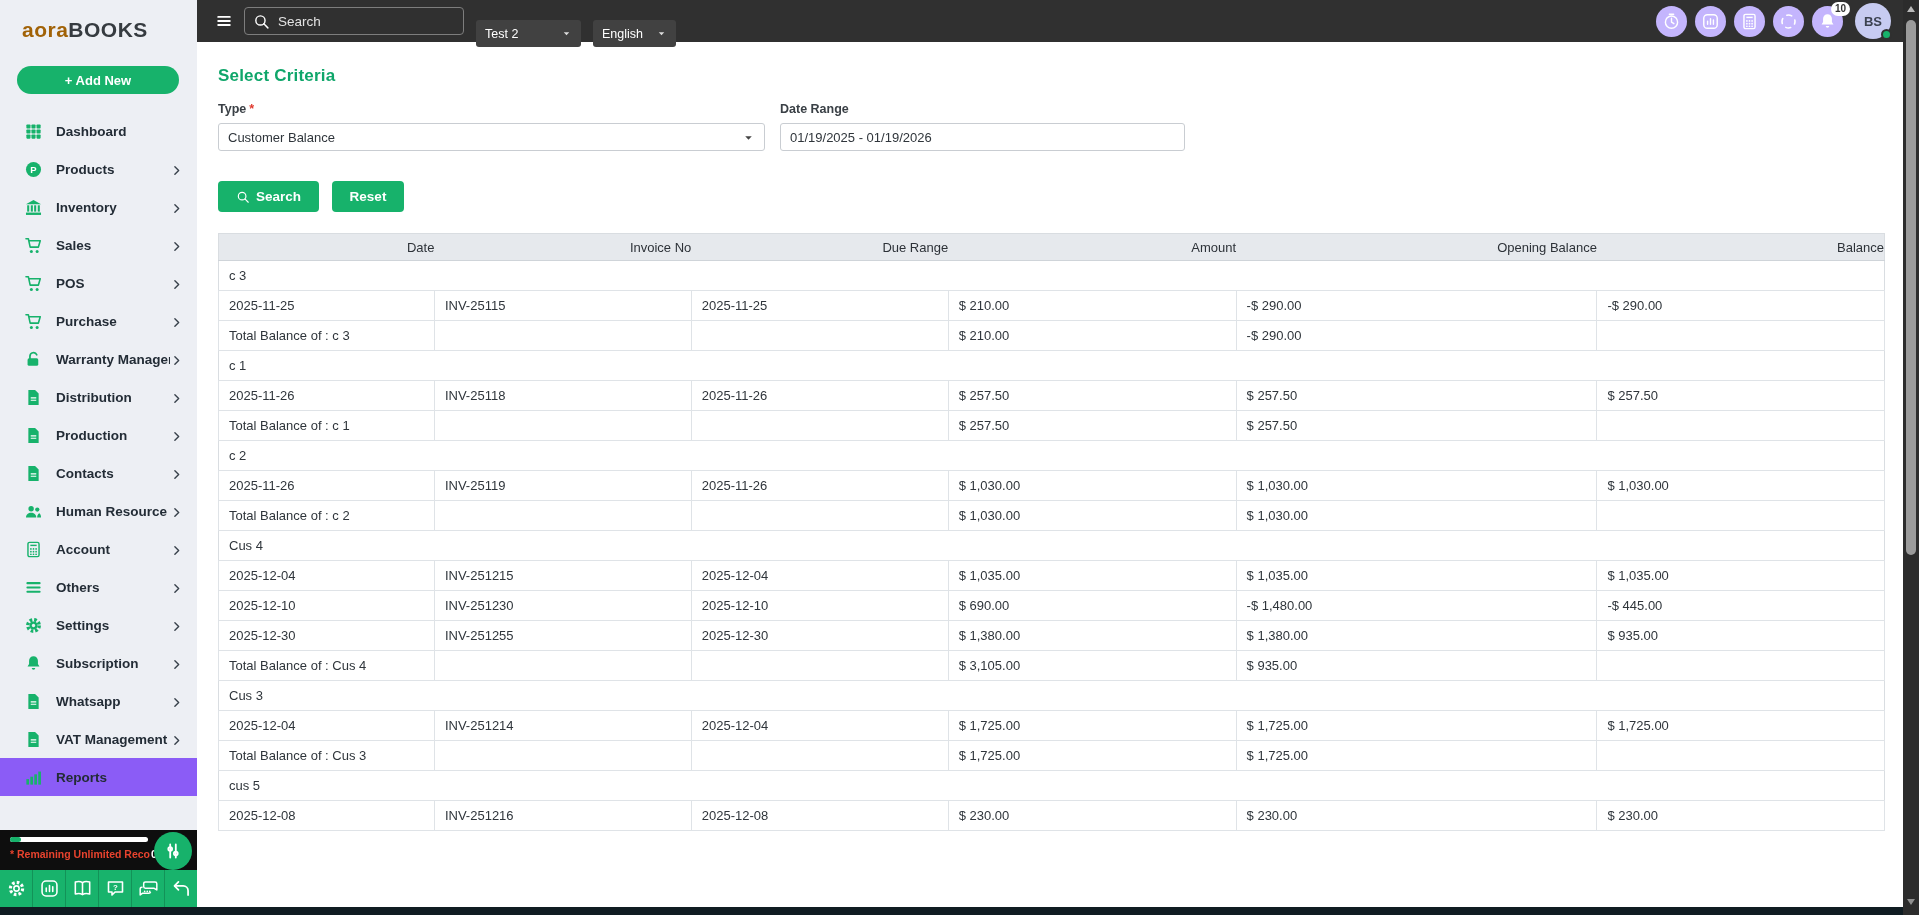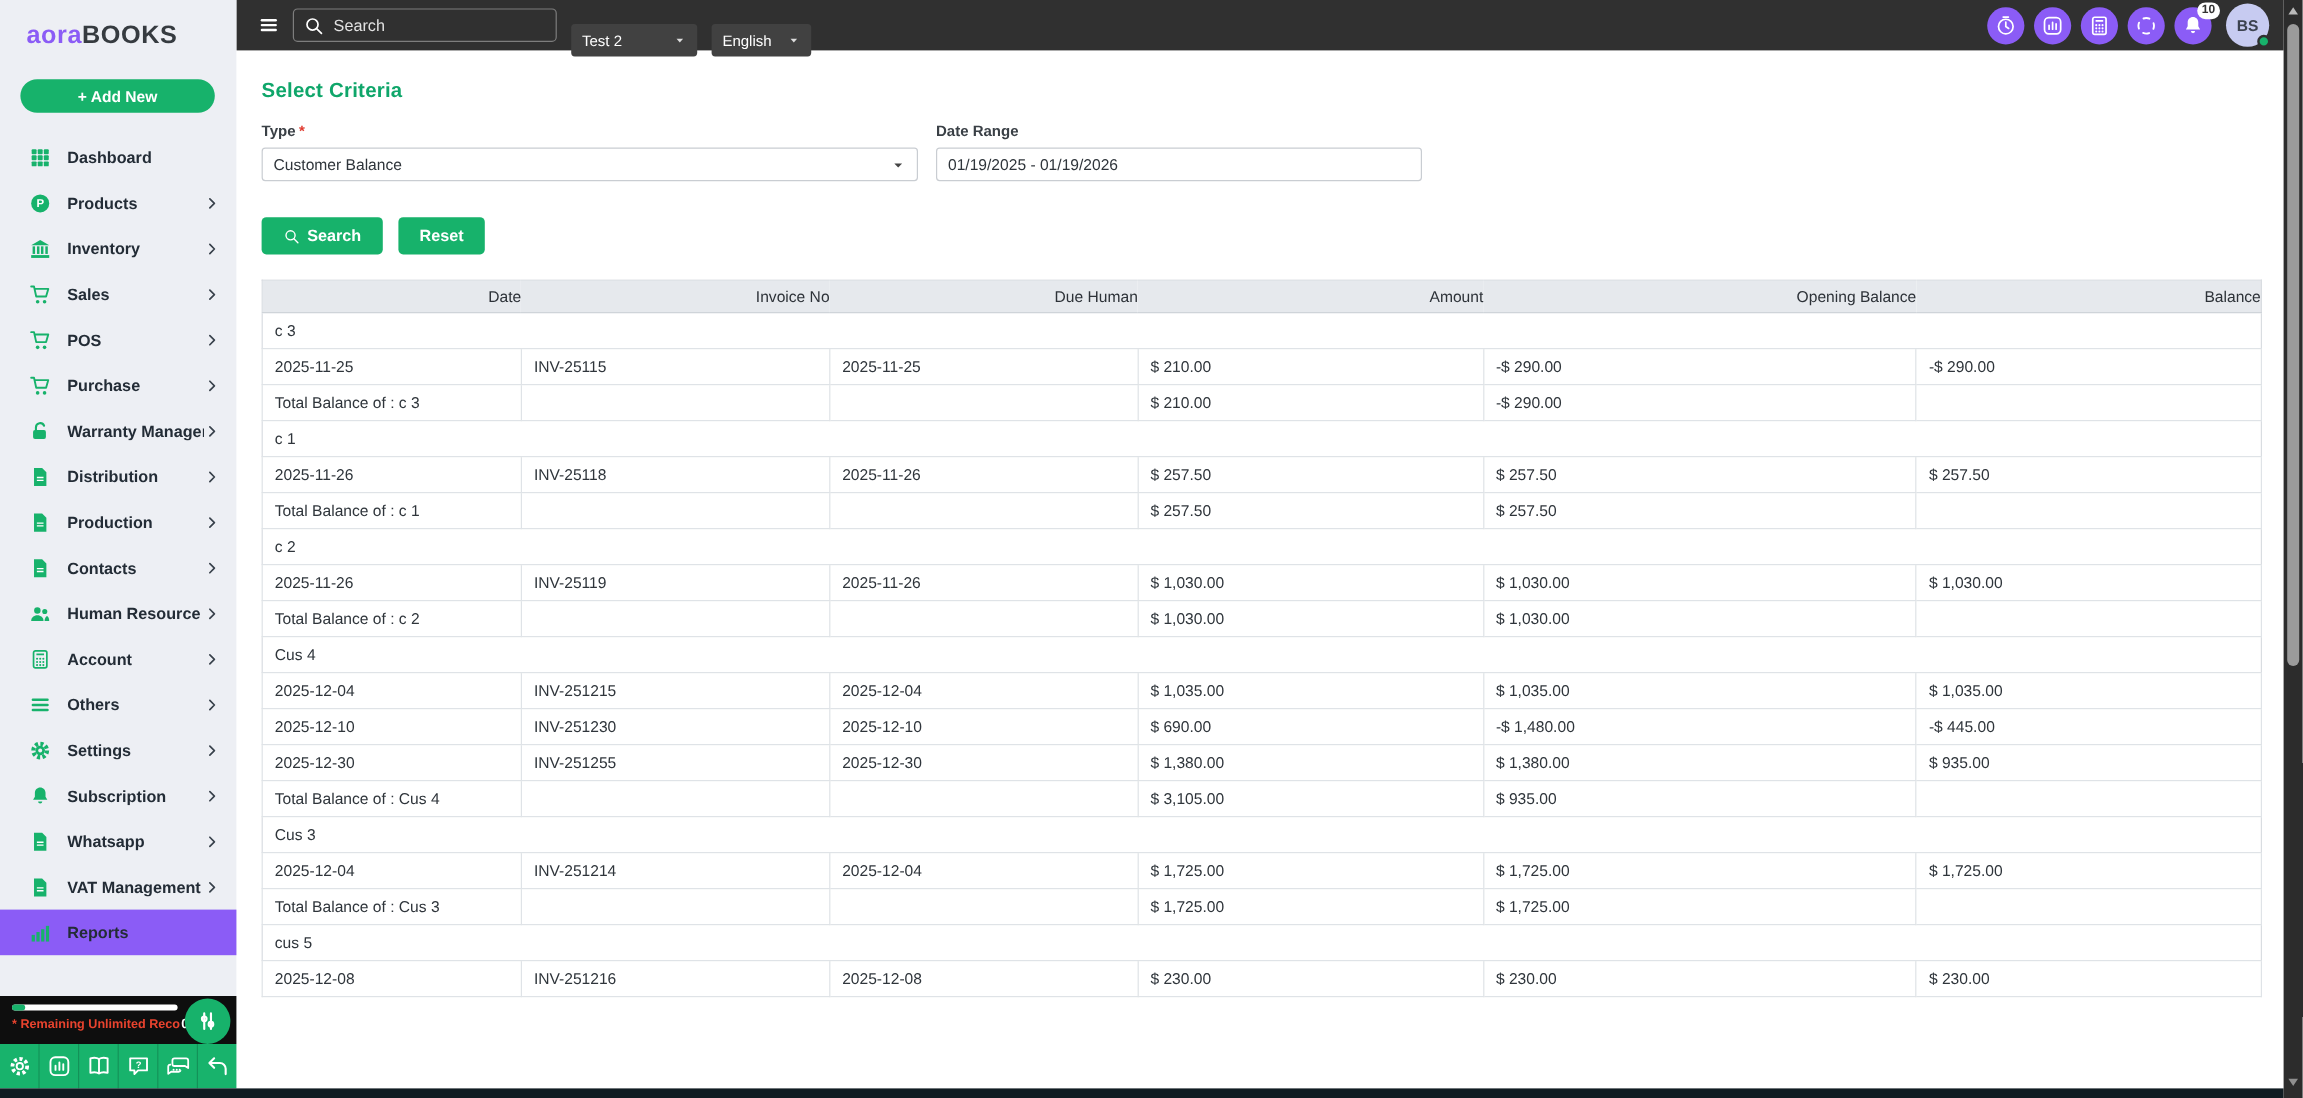--- a/index.html
+++ b/index.html
@@ -4,21 +4,21 @@
 <title>Balance Detail Report</title>
 <style>
   * { margin:0; padding:0; box-sizing:border-box; }
   html,body { background:#888; }
   body { font-family:"Liberation Sans","DejaVu Sans",sans-serif; }
   .app { position:relative; width:1919px; height:915px; overflow:hidden; background:#fff; }
 
   
   .sidebar { position:absolute; left:0; top:0; width:197px; height:915px; background:#edeff4; z-index:5; }
   .logo { position:absolute; top:18px; left:22px; font-size:21px; font-weight:bold; letter-spacing:.5px; white-space:nowrap; }
-  .logo .lg { color:#8b5cf6; }
+  .logo .lg { color:#a16207; }
   .logo .ld { color:#363b40; }
   .add-new { position:absolute; top:66px; left:17px; width:162px; height:28px; border:none; border-radius:14px;
              background:#17b26b; color:#fff; font-size:13px; font-weight:bold; cursor:pointer; font-family:inherit; }
   .nav { position:absolute; top:112px; left:0; right:0; }
   .nav-item { display:flex; align-items:center; height:38px; padding:0 14px 0 24px; cursor:pointer; }
   .nav-item.active { background:#8b5cf6; }
   .nav-ic { width:19px; height:19px; flex:0 0 19px; color:#17b26b; }
   .nav-ic svg, .icon svg { width:100%; height:100%; display:block; }
   .nav-label { margin-left:13px; flex:1; font-size:13.5px; font-weight:bold; color:#232c36; white-space:nowrap; overflow:hidden; }
   .nav-chev { width:13px; height:13px; color:#39424c; }
@@ -45,21 +45,21 @@
   .hamburger svg { width:100%; height:100%; }
   .tb-search { margin-left:9px; width:220px; height:28px; border:1px solid #7d7d7d; border-radius:4px; display:flex; align-items:center; padding:0 8px; }
   .tb-search .icon { width:17px; height:17px; color:#fff; flex:0 0 auto; }
   .tb-search input { flex:1; margin-left:8px; background:transparent; border:none; outline:none; color:#eee; font-size:13.5px; font-family:inherit; min-width:0; }
   .tb-search input::placeholder { color:#e3e3e3; opacity:1; }
   .tb-select { margin-left:12px; height:27px; background:#414141; border-radius:3px; display:flex; align-items:center; padding:0 9px; color:#fff; font-size:12.5px; cursor:pointer;margin-top:25px; }
   .tb-select .caret { width:11px; height:11px; color:#ddd; margin-left:auto; }
   .tb-select.company { width:105px; }
   .tb-select.language { width:83px; }
   .tb-right { margin-left:auto; margin-right:12px; display:flex; align-items:center; gap:8px; }
-  .tb-circle { position:relative; width:31px; height:31px; border-radius:50%; background:#8b5cf6; border:none; color:#fff; padding:6px; cursor:pointer;text-align:center; }
+  .tb-circle { position:relative; width:31px; height:31px; border-radius:50%; background:#c4b5fd; border:none; color:#fff; padding:6px; cursor:pointer;text-align:center; }
   .tb-circle svg { width:100%; height:100%; display:block; }
   .tb-badge { position:absolute; top:-4px; right:-7px; background:#fff; color:#333; font-size:10px; font-weight:bold;
               border-radius:9px; padding:1px 4px; line-height:12px; }
   .avatar { position:relative; width:36px; height:36px; border-radius:50%; background:#c7cbf1; color:#3c4250; font-size:13px; font-weight:bold;
             display:flex; align-items:center; justify-content:center; margin-left:4px; cursor:pointer; }
   .avatar .dot { position:absolute; right:-1px; bottom:-1px; width:11px; height:11px; border-radius:50%; background:#17b26b; border:2px solid #303030; }
 
   
   .vscroll { position:absolute; right:0; top:0; width:16px; height:915px; background:#2c2c2c; z-index:6; }
   .vthumb { position:absolute; left:3px; top:20px; width:10px; height:535px; background:#9b9b9b; border-radius:5px; cursor:pointer; }
@@ -537,21 +537,21 @@
           <col style="width: 15.42%;">
           <col style="width: 15.42%;">
           <col style="width: 17.28%;">
           <col style="width: 21.66%;">
           <col style="width: 17.26%;">
         </colgroup>
       <thead>
           <tr id="report-head-row">
             <th>Date</th>
             <th>Invoice No</th>
-            <th>Due Human</th>
+            <th>Due Range</th>
             <th>Amount</th>
             <th>Opening Balance</th>
             <th>Balance</th>
           </tr>
         </thead>
       <tbody id="report-body">
           <tr class="group-row">
             <td colspan="6">c 3</td>
           </tr>
           <tr class="data-row">

